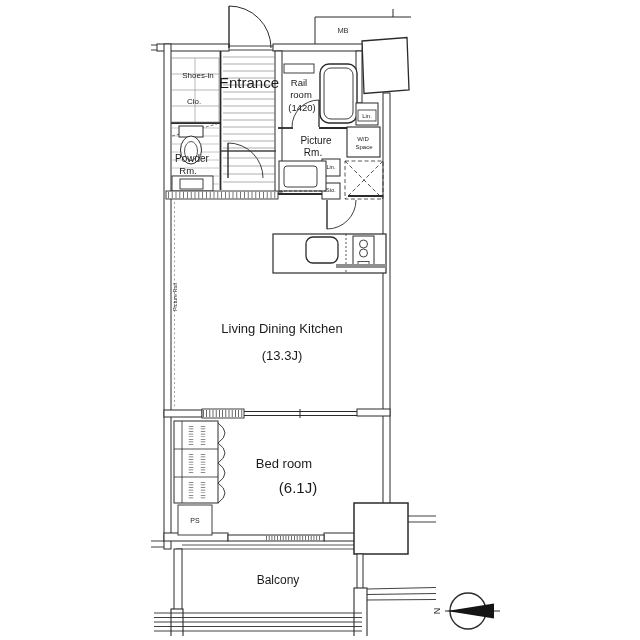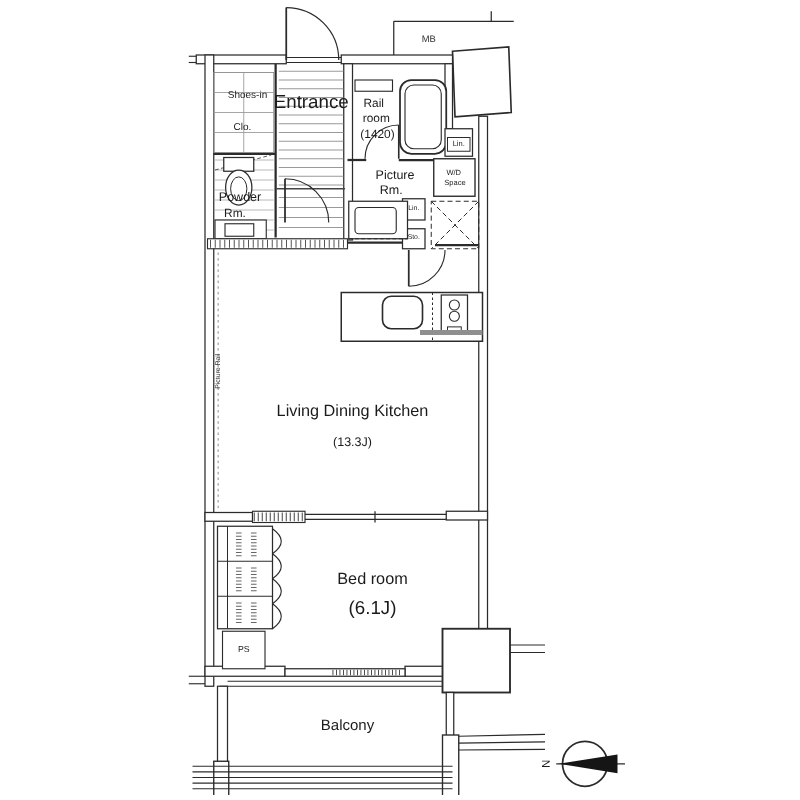--- a/index.html
+++ b/index.html
@@ -249,25 +249,25 @@
 <div class="lbl" style="left:300px;top:141px;font-size:10px">Picture</div>
 <div class="lbl" style="left:297px;top:153px;font-size:10px">Rm.</div>
 
 <div class="lbl" style="left:176px;top:159px;font-size:10px">Powder</div>
 <div class="lbl" style="left:172px;top:171px;font-size:9.5px">Rm.</div>
 
 <div class="lbl" style="left:315px;top:167.5px;font-size:5.5px">Lin.</div>
 <div class="lbl" style="left:315px;top:191px;font-size:5.5px">Sto.</div>
 
 <div class="lbl" style="left:266px;top:328px;font-size:13px">Living Dining Kitchen</div>
-<div class="lbl" style="left:266px;top:355px;font-size:10px">(13.3J)</div>
+<div class="lbl" style="left:266px;top:355px;font-size:13px">(13.3J)</div>
 
 <div class="lbl rot" style="left:160px;top:297px;font-size:5.5px;color:#333">Picture Rail</div>
 
-<div class="lbl" style="left:282px;top:463px;font-size:13px">Bed room</div>
+<div class="lbl" style="left:268px;top:463px;font-size:13px">Bed room</div>
 <div class="lbl" style="left:282px;top:487px;font-size:15px">(6.1J)</div>
 
 <div class="lbl" style="left:179px;top:520px;font-size:7px">PS</div>
 
 <div class="lbl" style="left:262px;top:580px;font-size:12px">Balcony</div>
 
 <div class="lbl rotcw" style="left:420px;top:611px;font-size:9px">N</div>
 
 </div>
 

